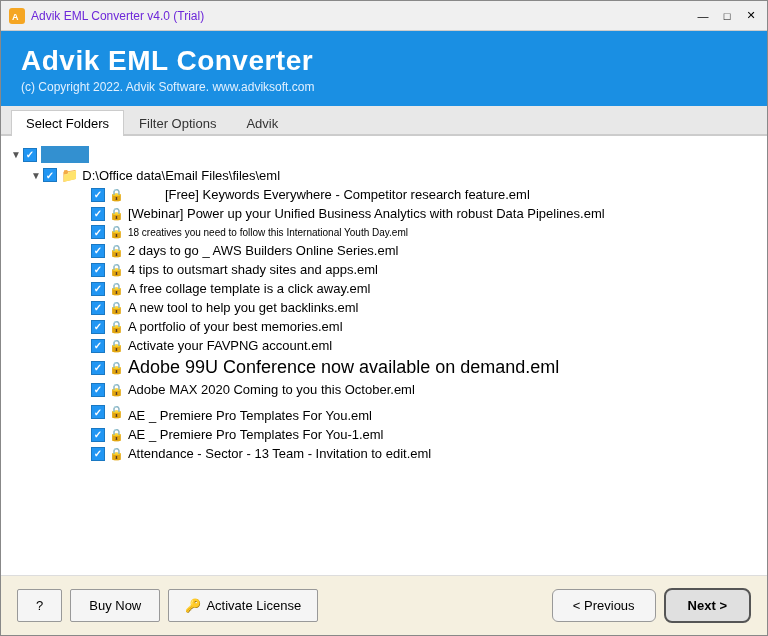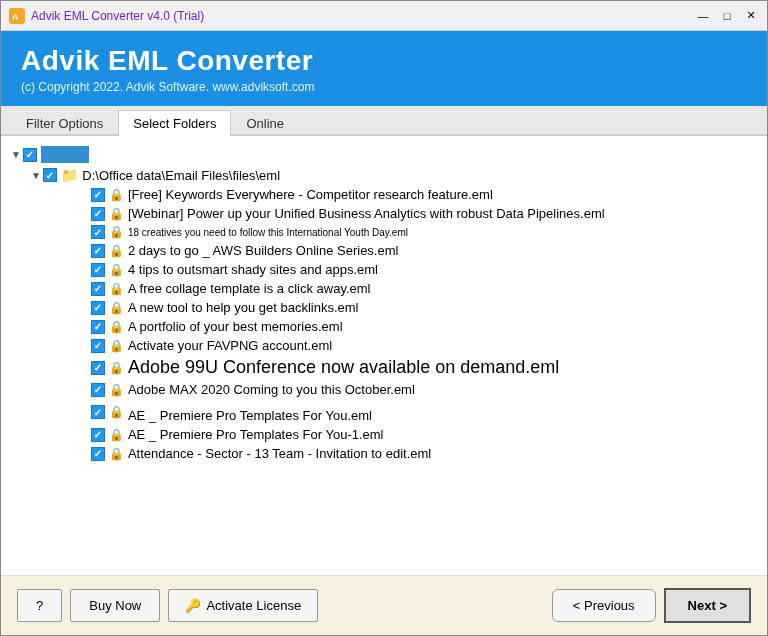--- a/index.html
+++ b/index.html
@@ -206,21 +206,21 @@
       border-radius: 6px;
     }
 
     .next-btn {
       padding: 8px 22px;
       border: 2px solid #555;
       background: #e0e0e0;
       cursor: pointer;
       font-size: 13px;
       font-weight: 600;
-      border-radius: 0;
+      border-radius: 8px;
     }
   </style>
 </head>
 <body>
 
 <div id="title-bar">
   <div id="title-bar-icon">
     <svg width="14" height="14" viewBox="0 0 14 14">
       <rect width="14" height="14" rx="2" fill="#f5a623"></rect>
       <text x="2" y="11" font-size="9" fill="white" font-weight="bold">A</text>
@@ -233,23 +233,23 @@
     <button class="title-btn">✕</button>
   </div>
 </div>
 
 <div id="header">
   <div id="header-title">Advik EML Converter</div>
   <div id="header-subtitle">(c) Copyright 2022. Advik Software. www.adviksoft.com</div>
 </div>
 
 <div id="tab-bar">
+  <div class="tab active">Select Folders</div>
   <div class="tab">Filter Options</div>
-  <div class="tab active">Select Folders</div>
-  <div class="tab">Online</div>
+  <div class="tab">Advik</div>
 </div>
 
 <div id="main-content">
   <ul class="tree-root">
 
     <li class="tree-node tree-indent-1">
       <span class="expand-icon">▼</span>
       <div class="checkbox"></div>
       <span style="background:#3390d0;color:#fff;padding:1px 6px;font-size:13px;">&nbsp;&nbsp;&nbsp;&nbsp;&nbsp;&nbsp;&nbsp;&nbsp;&nbsp;&nbsp;</span>
     </li>
@@ -259,21 +259,21 @@
       <div class="checkbox"></div>
       <span class="folder-icon">📁</span>
       <span>D:\Office data\Email Files\files\eml</span>
     </li>
 
   </ul>
   <div id="file-list">
       <div class="tree-node" style="padding-left: 80px;">
         <div class="checkbox"></div>
         <span class="eml-icon">🔒</span>
-        <span style="font-size: 13px;">[Free] Keywords Everywhere - Competitor research feature.eml</span>
+        <span style="font-size: 13px; margin-left: 37px;">[Free] Keywords Everywhere - Competitor research feature.eml</span>
       </div>
       <div class="tree-node" style="padding-left: 80px;">
         <div class="checkbox"></div>
         <span class="eml-icon">🔒</span>
         <span style="font-size: 13px;">[Webinar] Power up your Unified Business Analytics with robust Data Pipelines.eml</span>
       </div>
       <div class="tree-node" style="padding-left: 80px;">
         <div class="checkbox"></div>
         <span class="eml-icon">🔒</span>
         <span style="font-size: 10px;">18 creatives you need to follow this International Youth Day.eml</span>

